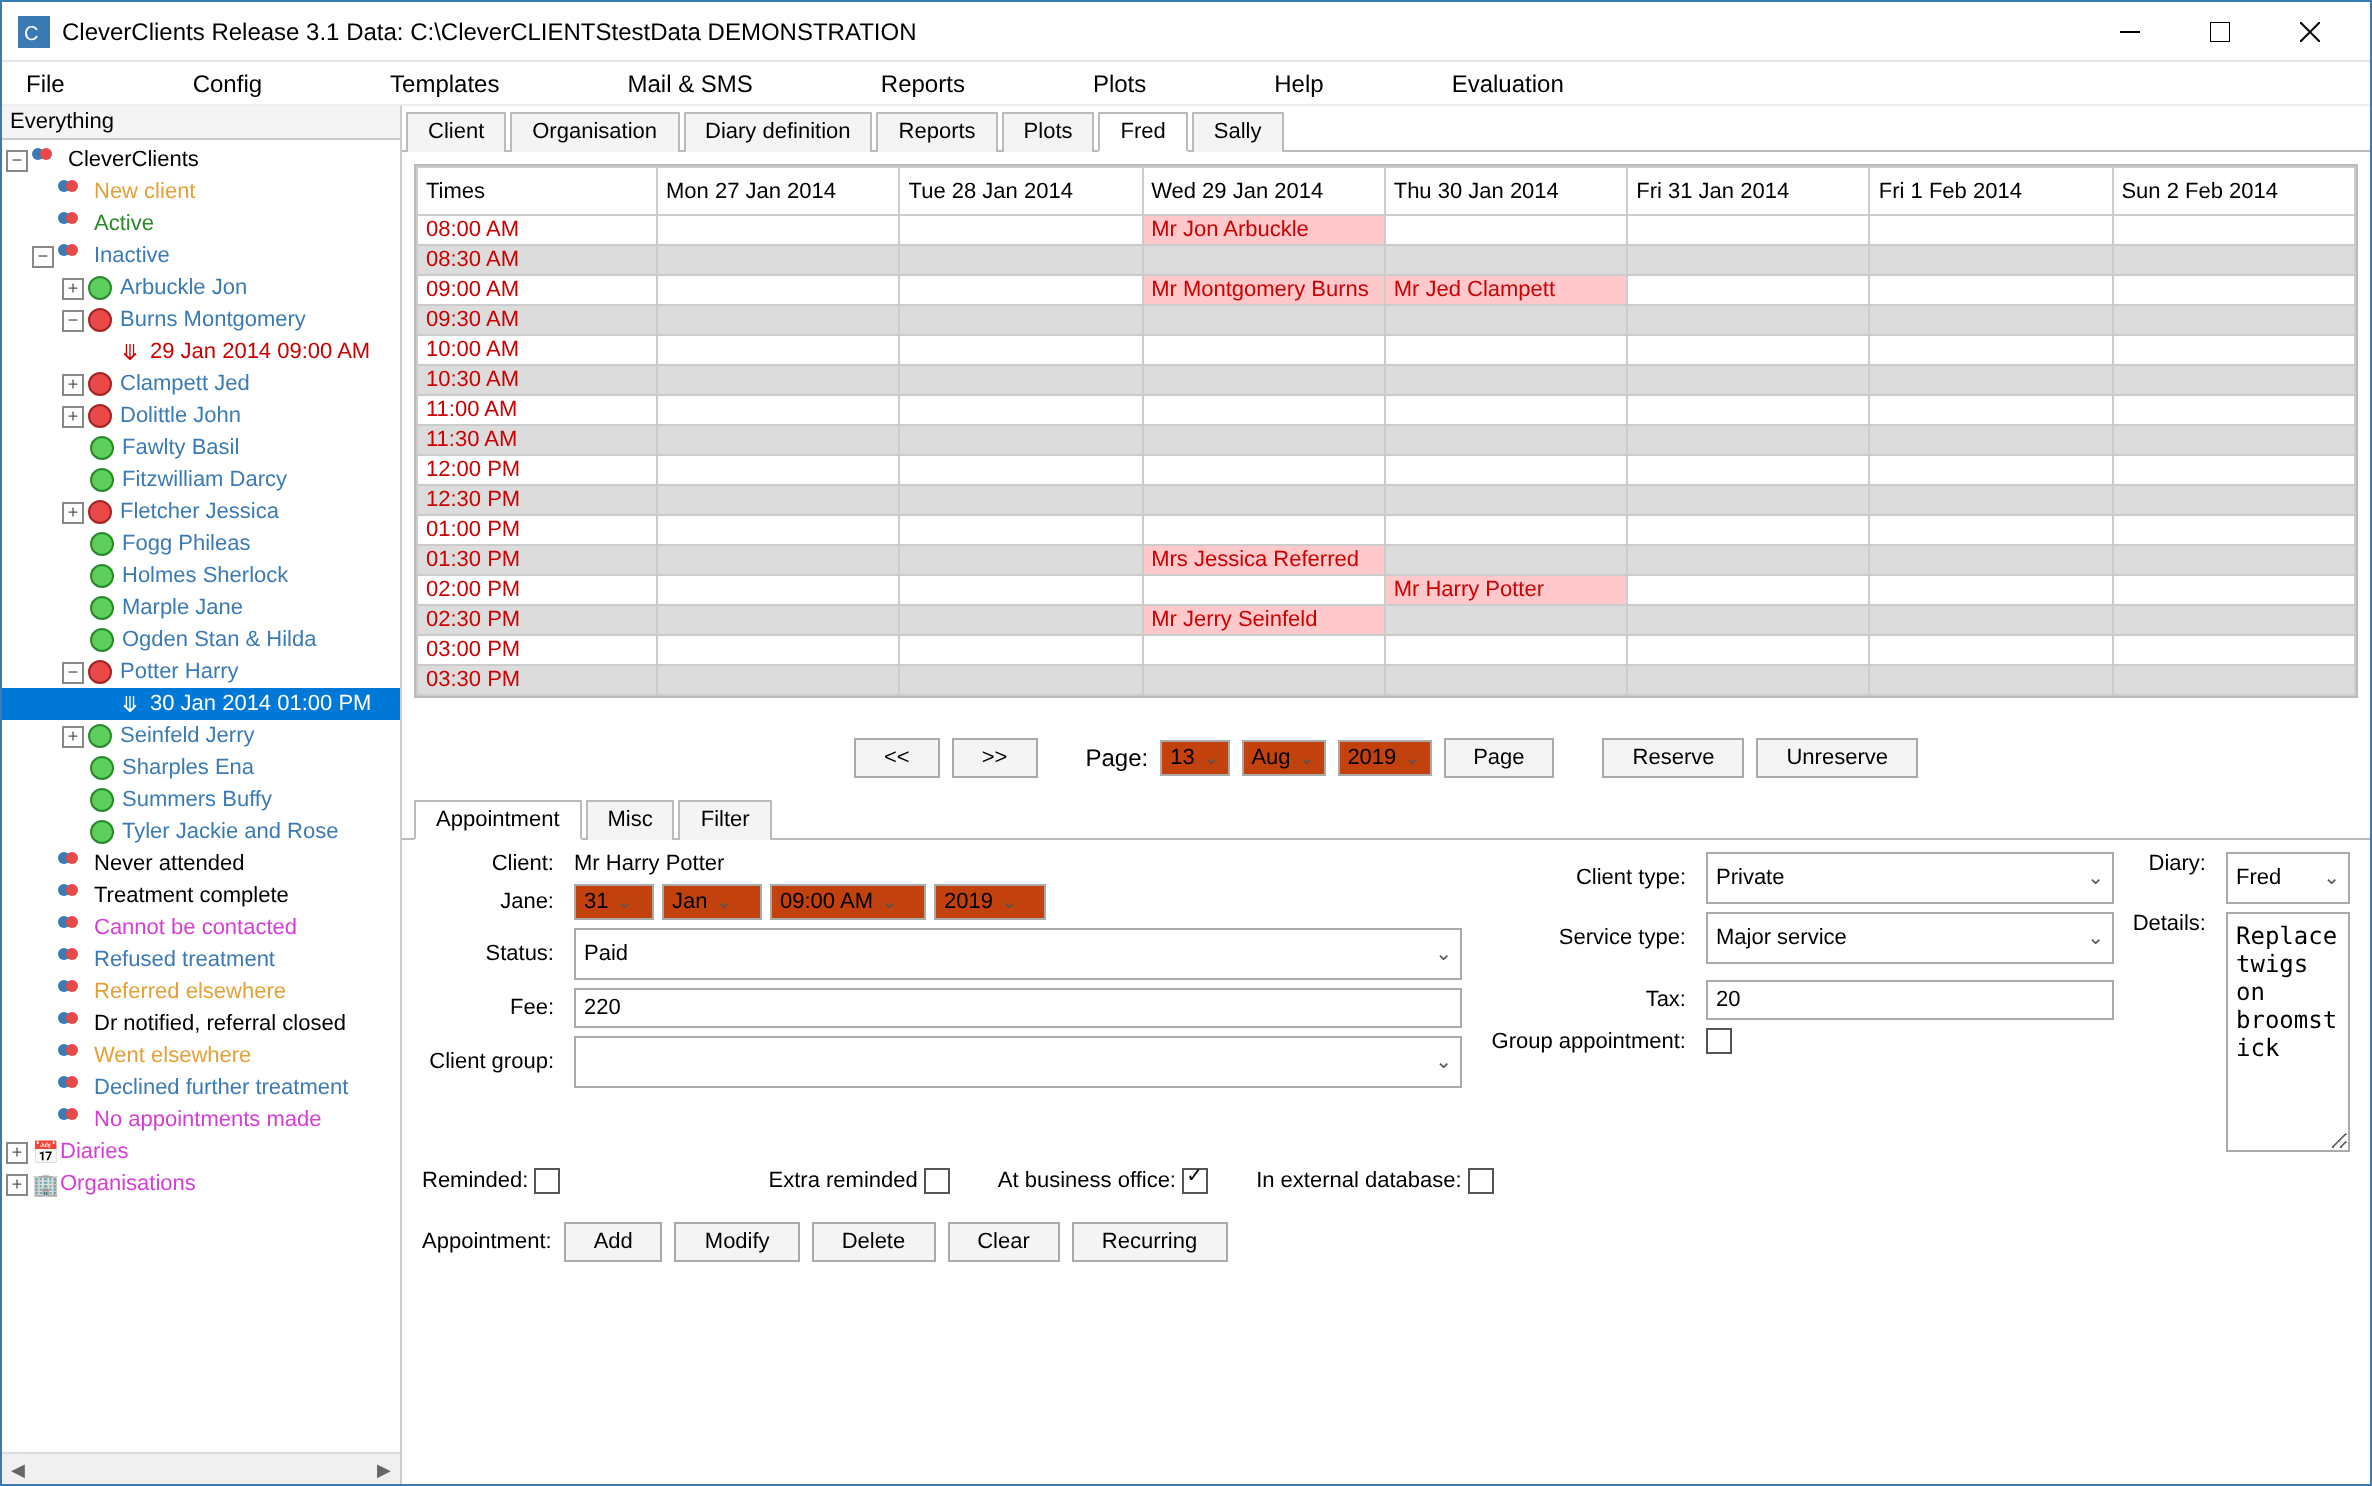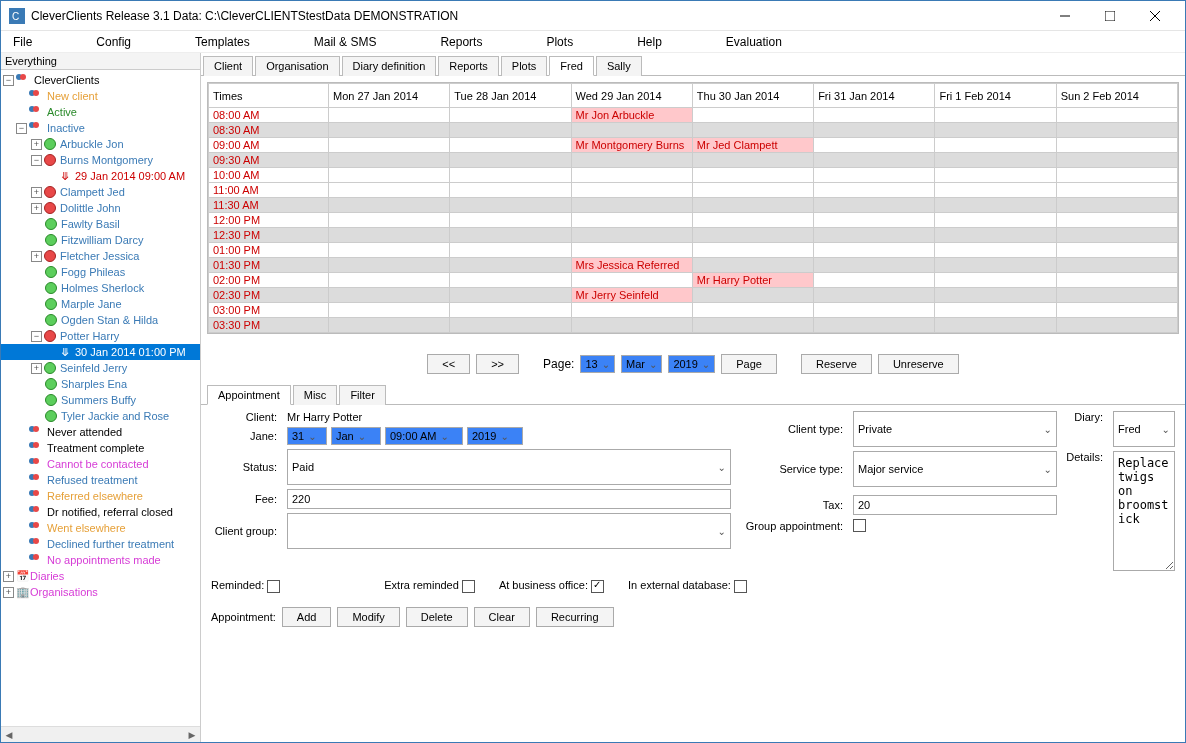--- a/index.html
+++ b/index.html
@@ -40,26 +40,26 @@
 .diary table { width: 100%; border-collapse: collapse; table-layout: fixed; }
 .diary th { font-weight: normal; text-align: left; padding: 2px 4px; font-size: 11px; border: 1px solid #ccc; background: #fff; height: 24px; }
 .diary td { border: 1px solid #ccc; padding: 0 4px; height: 15px; font-size: 11px; }
 .time-col { width: 120px; }
 .time-cell { color: #c00; background: #fff; }
 .row-alt td:not(.appt) { background: #dcdcdc; }
 .row-alt .time-cell { background: #dcdcdc; }
 .appt { background: #ffc8cb; color: #c00; }
 .pager { display: flex; justify-content: center; gap: 6px; align-items: center; padding: 14px 0 10px; }
 .btn { border: 1px solid #aaa; background: #f4f4f4; padding: 3px 14px; cursor: pointer; font-size: 11px; }
-.sel { border: 1px solid #aaa; background: #3b82f6; padding: 2px 4px; font-size: 11px; display: inline-flex; align-items: center; gap: 4px; cursor: pointer; }
+.sel { border: 1px solid #aaa; background: #c2410c; padding: 2px 4px; font-size: 11px; display: inline-flex; align-items: center; gap: 4px; cursor: pointer; }
 .sel::after { content: "⌄"; font-size: 10px; color: #555; }
 .bottom-tabs { display: flex; border-bottom: 1px solid #bbb; padding-left: 6px; }
 .lbl { text-align: right; padding-right: 4px; }
 .inp { border: 1px solid #aaa; padding: 2px 4px; width: 100%; font-size: 11px; height: 20px; }
-.sel-wide { border: 1px solid #aaa; background: #fff; padding: 2px 4px; width: 100%; font-size: 11px; height: 36px; display: flex; justify-content: space-between; align-items: center; cursor: pointer; }
+.sel-wide { border: 1px solid #aaa; background: #fff; padding: 2px 4px; width: 100%; font-size: 11px; height: 26px; display: flex; justify-content: space-between; align-items: center; cursor: pointer; }
 .sel-wide::after { content: "⌄"; font-size: 10px; color: #555; }
 .when-row { display: flex; gap: 4px; }
 .txtarea { border: 1px solid #aaa; padding: 4px; font-family: monospace; font-size: 12px; width: 100%; height: 120px; background: #fff; }
 .chk-row { display: flex; gap: 24px; align-items: center; padding: 8px 10px; font-size: 11px; }
 .chk { width: 13px; height: 13px; border: 1px solid #555; display: inline-block; vertical-align: middle; }
 .chk.checked::after { content: "✓"; font-size: 10px; position: relative; top: -3px; left: 1px; }
 .action-row { display: flex; justify-content: flex-start; gap: 6px; align-items: center; padding: 6px 10px 10px; font-size: 11px; }
 </style>
 </head>
 <body>
@@ -370,20 +370,30 @@
                 <tr>
                   <td class="time-cell">10:00 AM</td>
                   <td></td>
                   <td></td>
                   <td></td>
                   <td></td>
                   <td></td>
                   <td></td>
                   <td></td>
                 </tr>
+                <tr class="row-alt">
+                  <td class="time-cell">10:30 AM</td>
+                  <td></td>
+                  <td></td>
+                  <td></td>
+                  <td></td>
+                  <td></td>
+                  <td></td>
+                  <td></td>
+                </tr>
                 <tr>
                   <td class="time-cell">11:00 AM</td>
                   <td></td>
                   <td></td>
                   <td></td>
                   <td></td>
                   <td></td>
                   <td></td>
                   <td></td>
                 </tr>
@@ -481,21 +491,21 @@
           </table>
         </div>
       </div>
 
       <div class="pager">
         <button class="btn">&lt;&lt;</button>
         <button class="btn">&gt;&gt;</button>
         <span style="width:12px"></span>
         <span>Page:</span>
         <span class="sel">13</span>
-        <span class="sel">Mar</span>
+        <span class="sel">Aug</span>
         <span class="sel">2019</span>
         <button class="btn">Page</button>
         <span style="width:12px"></span>
         <button class="btn">Reserve</button>
         <button class="btn">Unreserve</button>
       </div>
 
       <div class="bottom-tabs">
         <div class="tab active">Appointment</div>
         <div class="tab">Misc</div>

